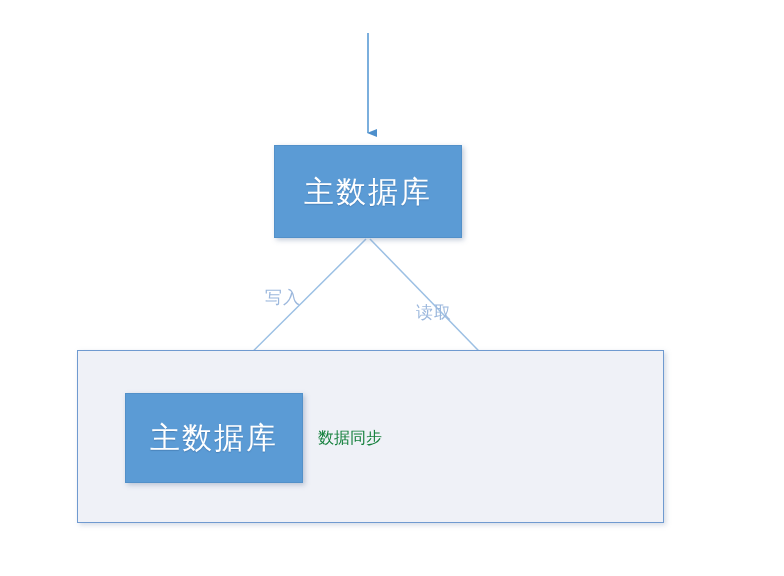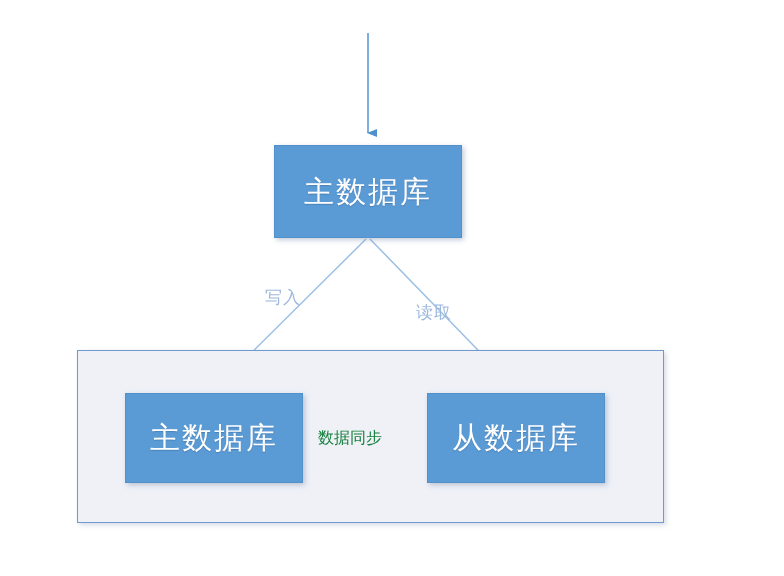--- a/index.html
+++ b/index.html
@@ -136,23 +136,20 @@
   <div id="db-group-container"></div>
 
   <div class="node-box" id="service-node">
     <span class="node-label">主数据库</span>
   </div>
 
   <div class="node-box" id="primary-db-node">
     <span class="node-label">主数据库</span>
   </div>
 
-  <div class="node-box" id="replica-db-node">
-    <span class="node-label">从数据库</span>
-  </div>
 
   <div class="edge-label" id="write-edge-label">写入</div>
 
   <div class="edge-label" id="read-edge-label">读取</div>
 
   <div class="edge-label" id="sync-edge-label">数据同步</div>
 
 
 </div>
 

